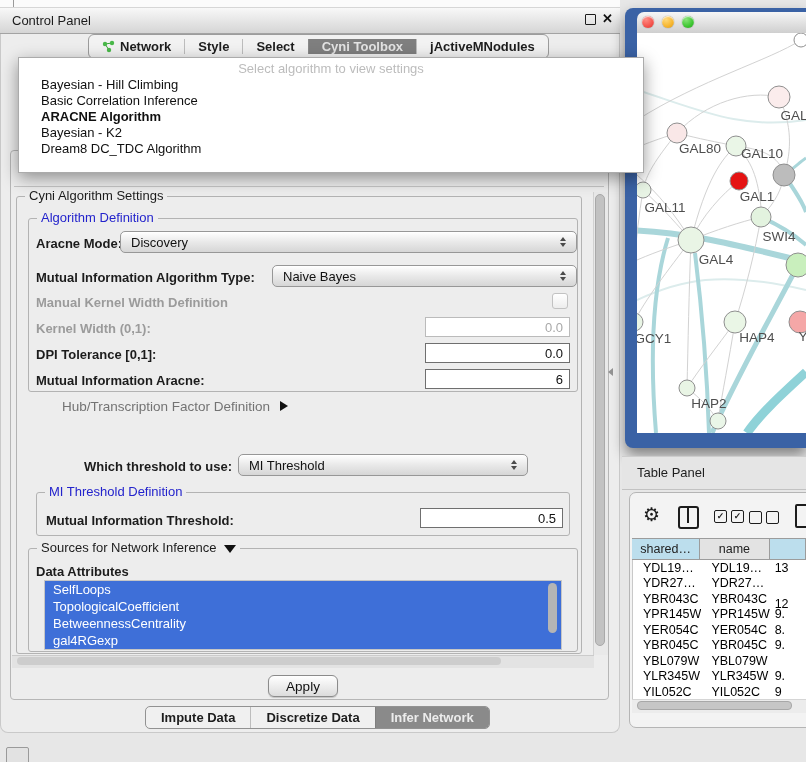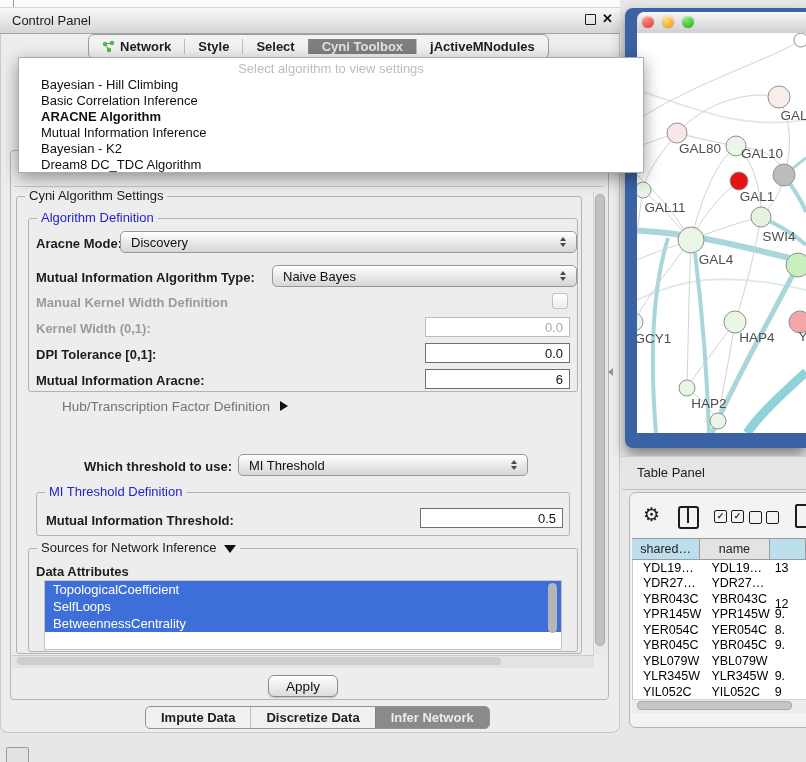--- a/index.html
+++ b/index.html
@@ -207,23 +207,24 @@
     <span class="legend blue">MI Threshold Definition</span>
   </div>
   <div class="abs lbl" style="left:46px;top:513px;">Mutual Information Threshold:</div>
   <input class="abs tf" style="left: 420px; top: 508px; width: 143px;" readonly="" value="0.5">
 
   <div class="abs fs" style="left:28px;top:548px;width:550px;height:104px;">
     <span class="legend"><span>Sources for Network Inference</span><span class="tri-down"></span></span>
   </div>
   <div class="abs lbl" style="left:36px;top:564px;">Data Attributes</div>
   <div class="abs attrlist" id="attr-list">
+      <div class="attr-item">SelfLoops</div>
       <div class="attr-item">TopologicalCoefficient</div>
-      <div class="attr-item">SelfLoops</div>
       <div class="attr-item">BetweennessCentrality</div>
+      <div class="attr-item">gal4RGexp</div>
     </div>
   <div class="abs list-thumb"></div>
 
   <div class="abs vsb-track"></div>
   <div class="abs vsb-thumb"></div>
   <div class="abs hsb-track"></div>
   <div class="abs hsb-thumb"></div>
 
   <div class="abs btn">Apply</div>
   <div class="abs btabs" id="bottom-tabs">
@@ -233,21 +234,20 @@
     </div>
   <div class="abs mini-ic"></div>
   <div class="abs split-arrow"></div>
 
   <div class="popup abs">
     <div class="dd-prompt">Select algorithm to view settings</div>
     <div id="dd-items">
         <div class="dd-item">Bayesian - Hill Climbing</div>
         <div class="dd-item">Basic Correlation Inference</div>
         <div class="dd-item sel">ARACNE Algorithm</div>
-        <div class="dd-item">Mutual Information Inference</div>
         <div class="dd-item">Bayesian - K2</div>
         <div class="dd-item">Dream8 DC_TDC Algorithm</div>
       </div>
   </div>
 
   <div class="abs netframe"></div>
   <div class="abs nettitle"></div>
   <div class="abs tl" style="left:642px;background:radial-gradient(circle at 35% 30%,#ff8d84,#f4544d 60%,#d8362f);"></div>
   <div class="abs tl" style="left:662px;background:radial-gradient(circle at 35% 30%,#ffd97a,#f6b52e 60%,#d89a1a);"></div>
   <div class="abs tl" style="left:682px;background:radial-gradient(circle at 35% 30%,#8ae57a,#3ec632 60%,#2ba021);"></div>

